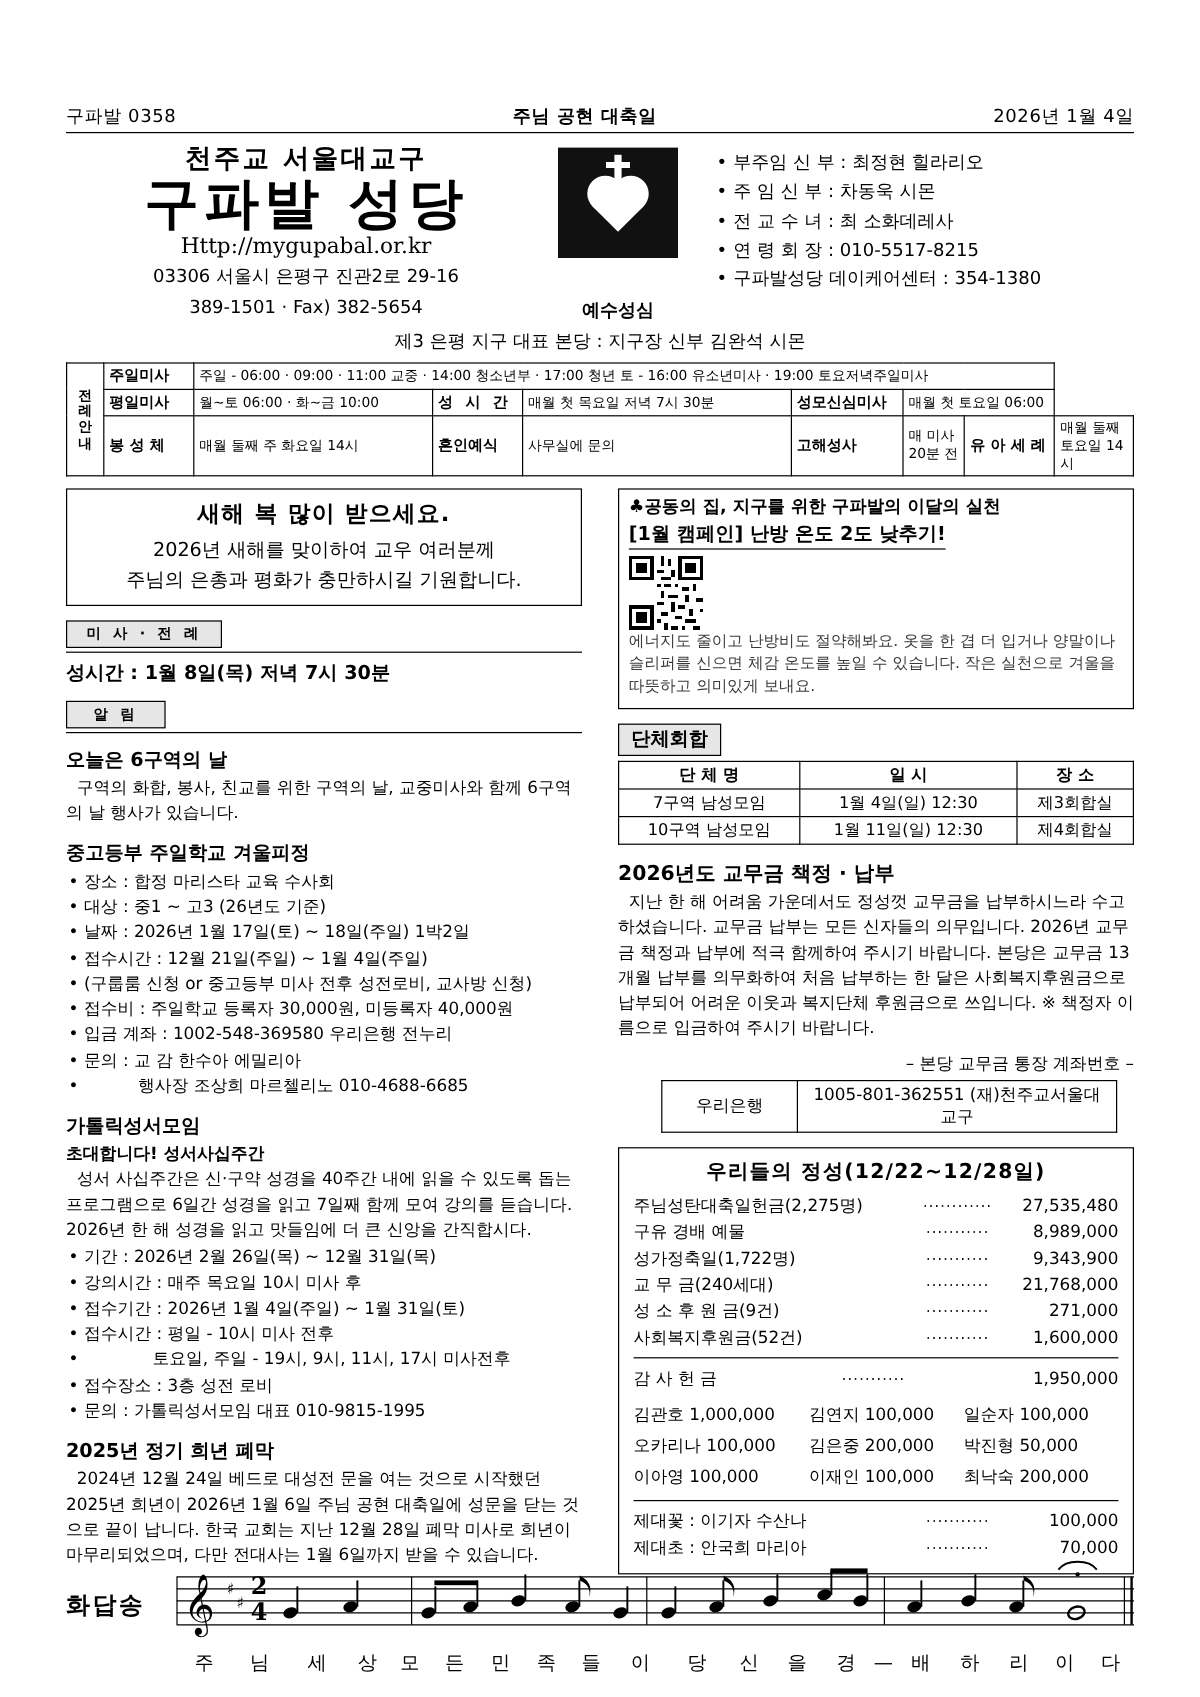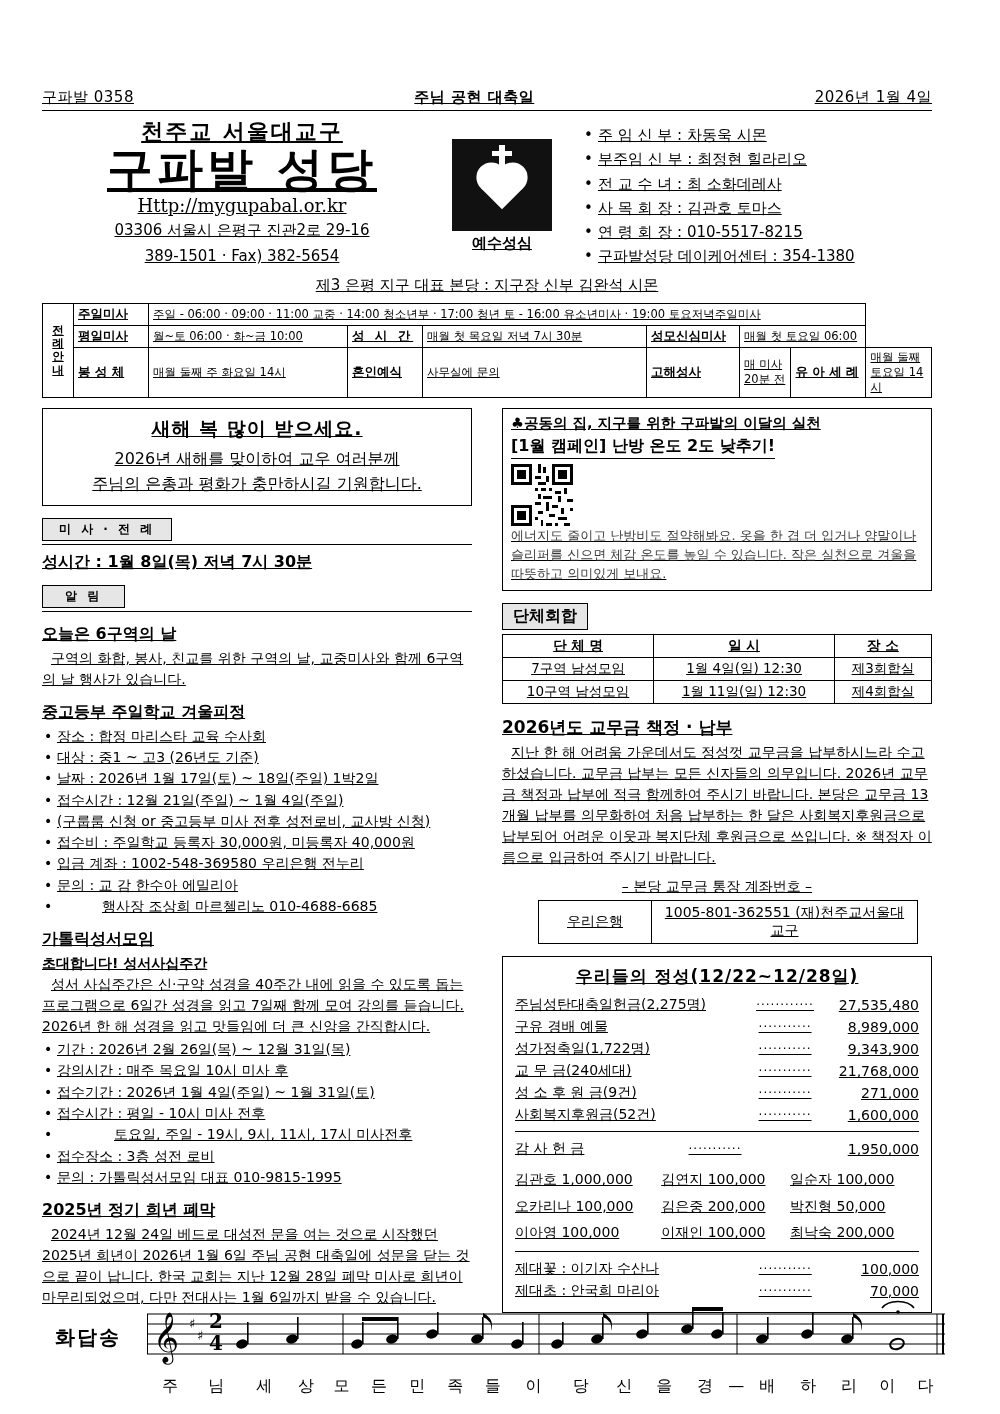--- a/index.html
+++ b/index.html
@@ -6,35 +6,35 @@
   body{
     width:1000px;height:1414px;
     background:#ffffff;
     font-family:"DejaVu Sans","Liberation Sans",sans-serif;
     color:#000;
     font-size:13px;
     position:relative;
     overflow:hidden;
   }
   .page{position:relative;width:1000px;height:1414px;padding:0;box-sizing:border-box;}
-  .inner{position:absolute;left:42px;top:88px;width:890px;text-decoration:underline;}
+  .inner{position:absolute;left:55px;top:88px;width:890px;}
 
   
   .topline{display:flex;justify-content:space-between;align-items:flex-end;font-size:15px;letter-spacing:.5px;}
   .topline .mid{font-weight:bold;}
   .rule{border-top:1px solid #000;margin-top:3px;}
 
   
   .masthead{display:flex;margin-top:6px;}
   .mh-left{width:400px;text-align:center;}
   .script{font-family:"DejaVu Serif","Liberation Serif",serif;font-size:22px;font-weight:bold;letter-spacing:2px;}
   .bigname{font-size:46px;font-weight:bold;letter-spacing:4px;line-height:1.05;margin-top:-2px;}
   .url{font-family:"DejaVu Serif","Liberation Serif",serif;font-size:18px;margin-top:2px;}
   .addr{font-size:15px;line-height:1.45;margin-top:4px;}
-  .mh-logo{width:120px;display:flex;flex-direction:column;align-items:center;justify-content:center;padding-top:6px;}
+  .mh-logo{width:120px;display:flex;flex-direction:column;align-items:center;justify-content:space-between;padding-top:6px;}
   .logobox{width:100px;height:92px;background:#111;position:relative;}
   .logobox .cross{position:absolute;left:50%;top:6px;transform:translateX(-50%);width:6px;height:26px;background:#fff;}
   .logobox .cross2{position:absolute;left:50%;top:12px;transform:translateX(-50%);width:20px;height:5px;background:#fff;}
   .logobox .heart{position:absolute;left:50%;top:34px;transform:translateX(-50%) rotate(45deg);width:30px;height:30px;background:#fff;}
   .logobox .heart:before,.logobox .heart:after{content:"";position:absolute;width:30px;height:30px;background:#fff;border-radius:50%;}
   .logobox .heart:before{left:-15px;top:0;}
   .logobox .heart:after{left:0;top:-15px;}
   .logocap{font-size:15px;font-weight:bold;margin-top:3px;}
   .mh-right{flex:1;padding-left:22px;padding-top:6px;}
   .mh-right li{list-style:none;font-size:15px;line-height:1.62;position:relative;padding-left:14px;}
@@ -83,21 +83,21 @@
   .practice .txt{font-size:13px;line-height:1.48;color:#3a3a3a;}
 
   .seg2{display:inline-block;background:#e6e6e6;border:1px solid #000;padding:2px 10px;font-size:16px;font-weight:bold;margin-top:12px;}
   .gtbl{width:430px;margin-top:4px;font-size:13.5px;}
   .gtbl td,.gtbl th{border:1px solid #000;padding:2px 4px;text-align:center;font-weight:normal;}
   .gtbl th{font-weight:bold;}
 
   .acct{width:380px;margin:4px 0 0 36px;font-size:14px;}
   .acct td{border:1px solid #000;padding:3px 6px;text-align:center;}
   .acct .bank{width:100px;}
-  .acctcap{text-align:center;font-size:14px;margin-top:10px;}
+  .acctcap{text-align:right;font-size:14px;margin-top:10px;}
 
   
   .don{border:1px solid #000;margin-top:12px;padding:8px 12px 10px;}
   .don .dtitle{text-align:center;font-size:17px;font-weight:bold;letter-spacing:1px;}
   .don table{width:100%;font-size:14px;margin-top:6px;}
   .don td{padding:2px 0;}
   .don td.dots{color:#000;letter-spacing:1px;font-size:12px;text-align:center;white-space:nowrap;}
   .don td.amt{text-align:right;white-space:nowrap;}
   .don .sep{border-top:1px solid #000;margin:5px 0;}
   .don .names{font-size:12.5px;line-height:1.6;margin-top:3px;}
@@ -134,24 +134,23 @@
       <div class="mh-logo">
         <div class="logobox">
           <div class="cross"></div>
             <div class="cross2"></div>
           <div class="heart"></div>
         </div>
         <div class="logocap">예수성심</div>
       </div>
       <div class="mh-right">
         <ul>
+          <li>부주임 신 부 : 최정현 힐라리오</li>
           <li>주  임 신 부 : 차동욱 시몬</li>
-          <li>부주임 신 부 : 최정현 힐라리오</li>
           <li>전 교  수 녀 : 최 소화데레사</li>
-          <li>사 목  회 장 : 김관호 토마스</li>
           <li>연 령  회 장 : 010-5517-8215</li>
           <li>구파발성당 데이케어센터 : 354-1380</li>
         </ul>
       </div>
     </div>
 
     <div class="subline">제3 은평 지구 대표 본당 : 지구장 신부 김완석 시몬</div>
 
     <table class="lit">
       <tbody>

